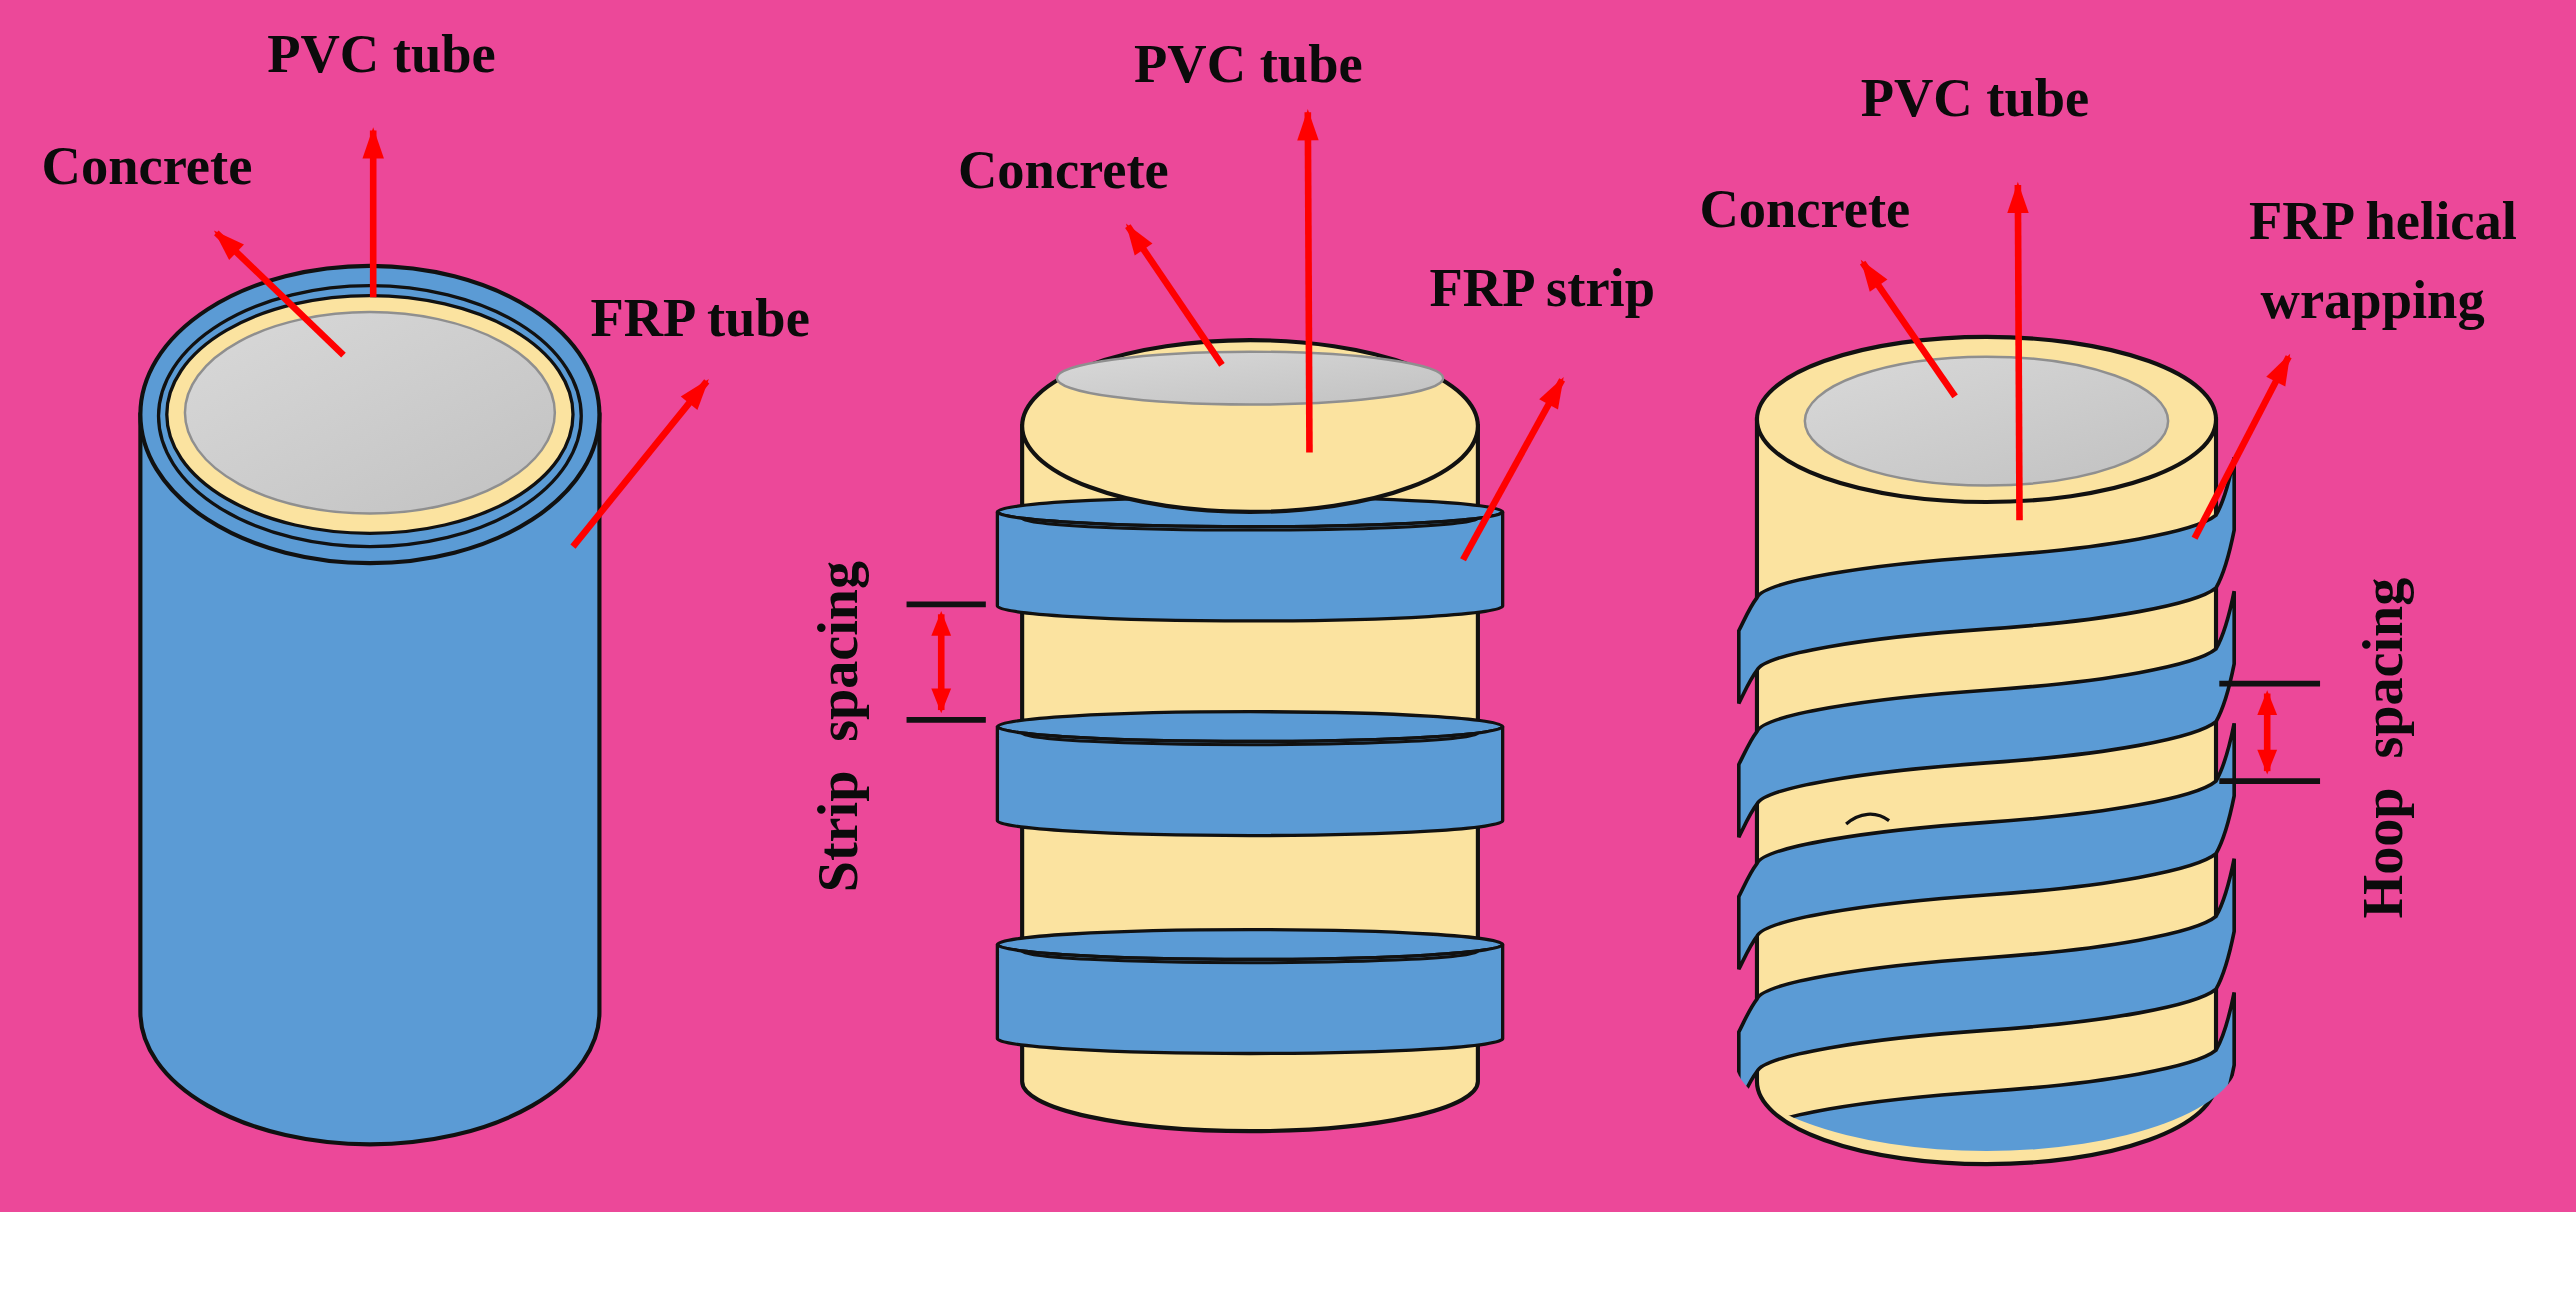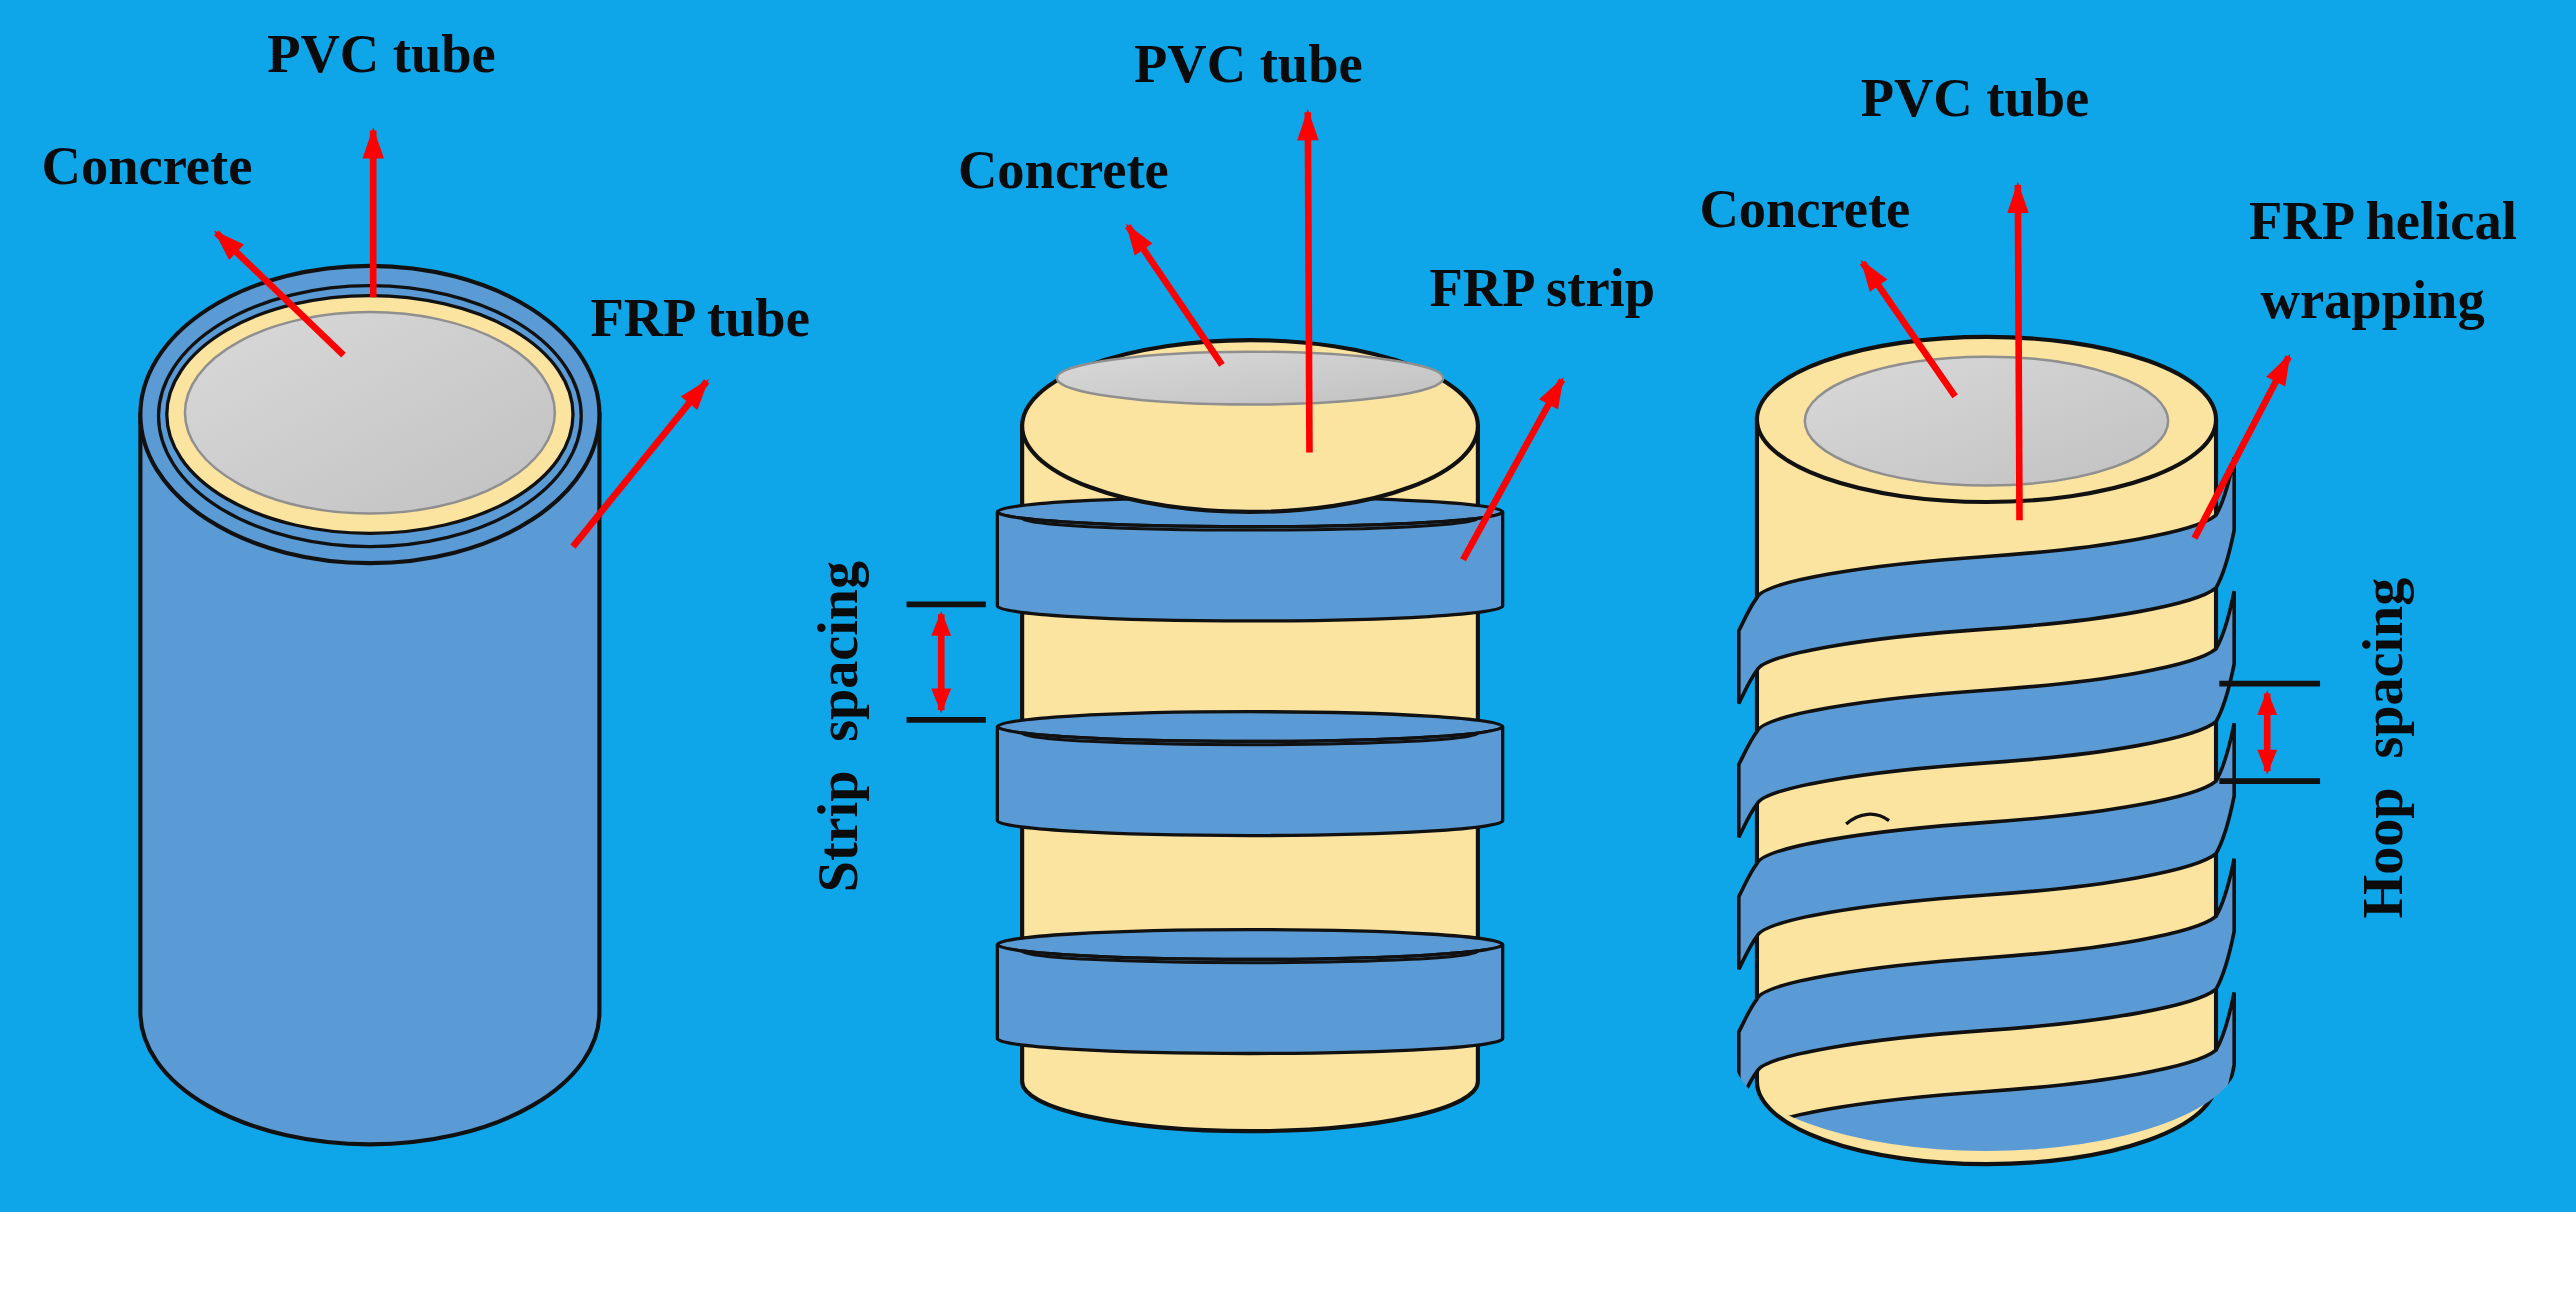--- a/index.html
+++ b/index.html
@@ -2,21 +2,21 @@
 <html style="font-size:8.2px"><head>
 <meta charset="utf-8">
 <style>
   html, body {
     margin: 0;
     padding: 0;
     background: #ffffff;
   }
   .stage {
     width: 100vw;
-    background: #0ea5e9;
+    background: #ec4899;
   }
   svg { display: block; width: 100%; height: auto; }
   .lbl {
     font-family: "Liberation Serif", "DejaVu Serif", serif;
     font-weight: 700;
     font-size: 33px;
     fill: #0b0b0b;
   }
   .lbl-spacing {
     font-family: "Liberation Serif", "DejaVu Serif", serif;

